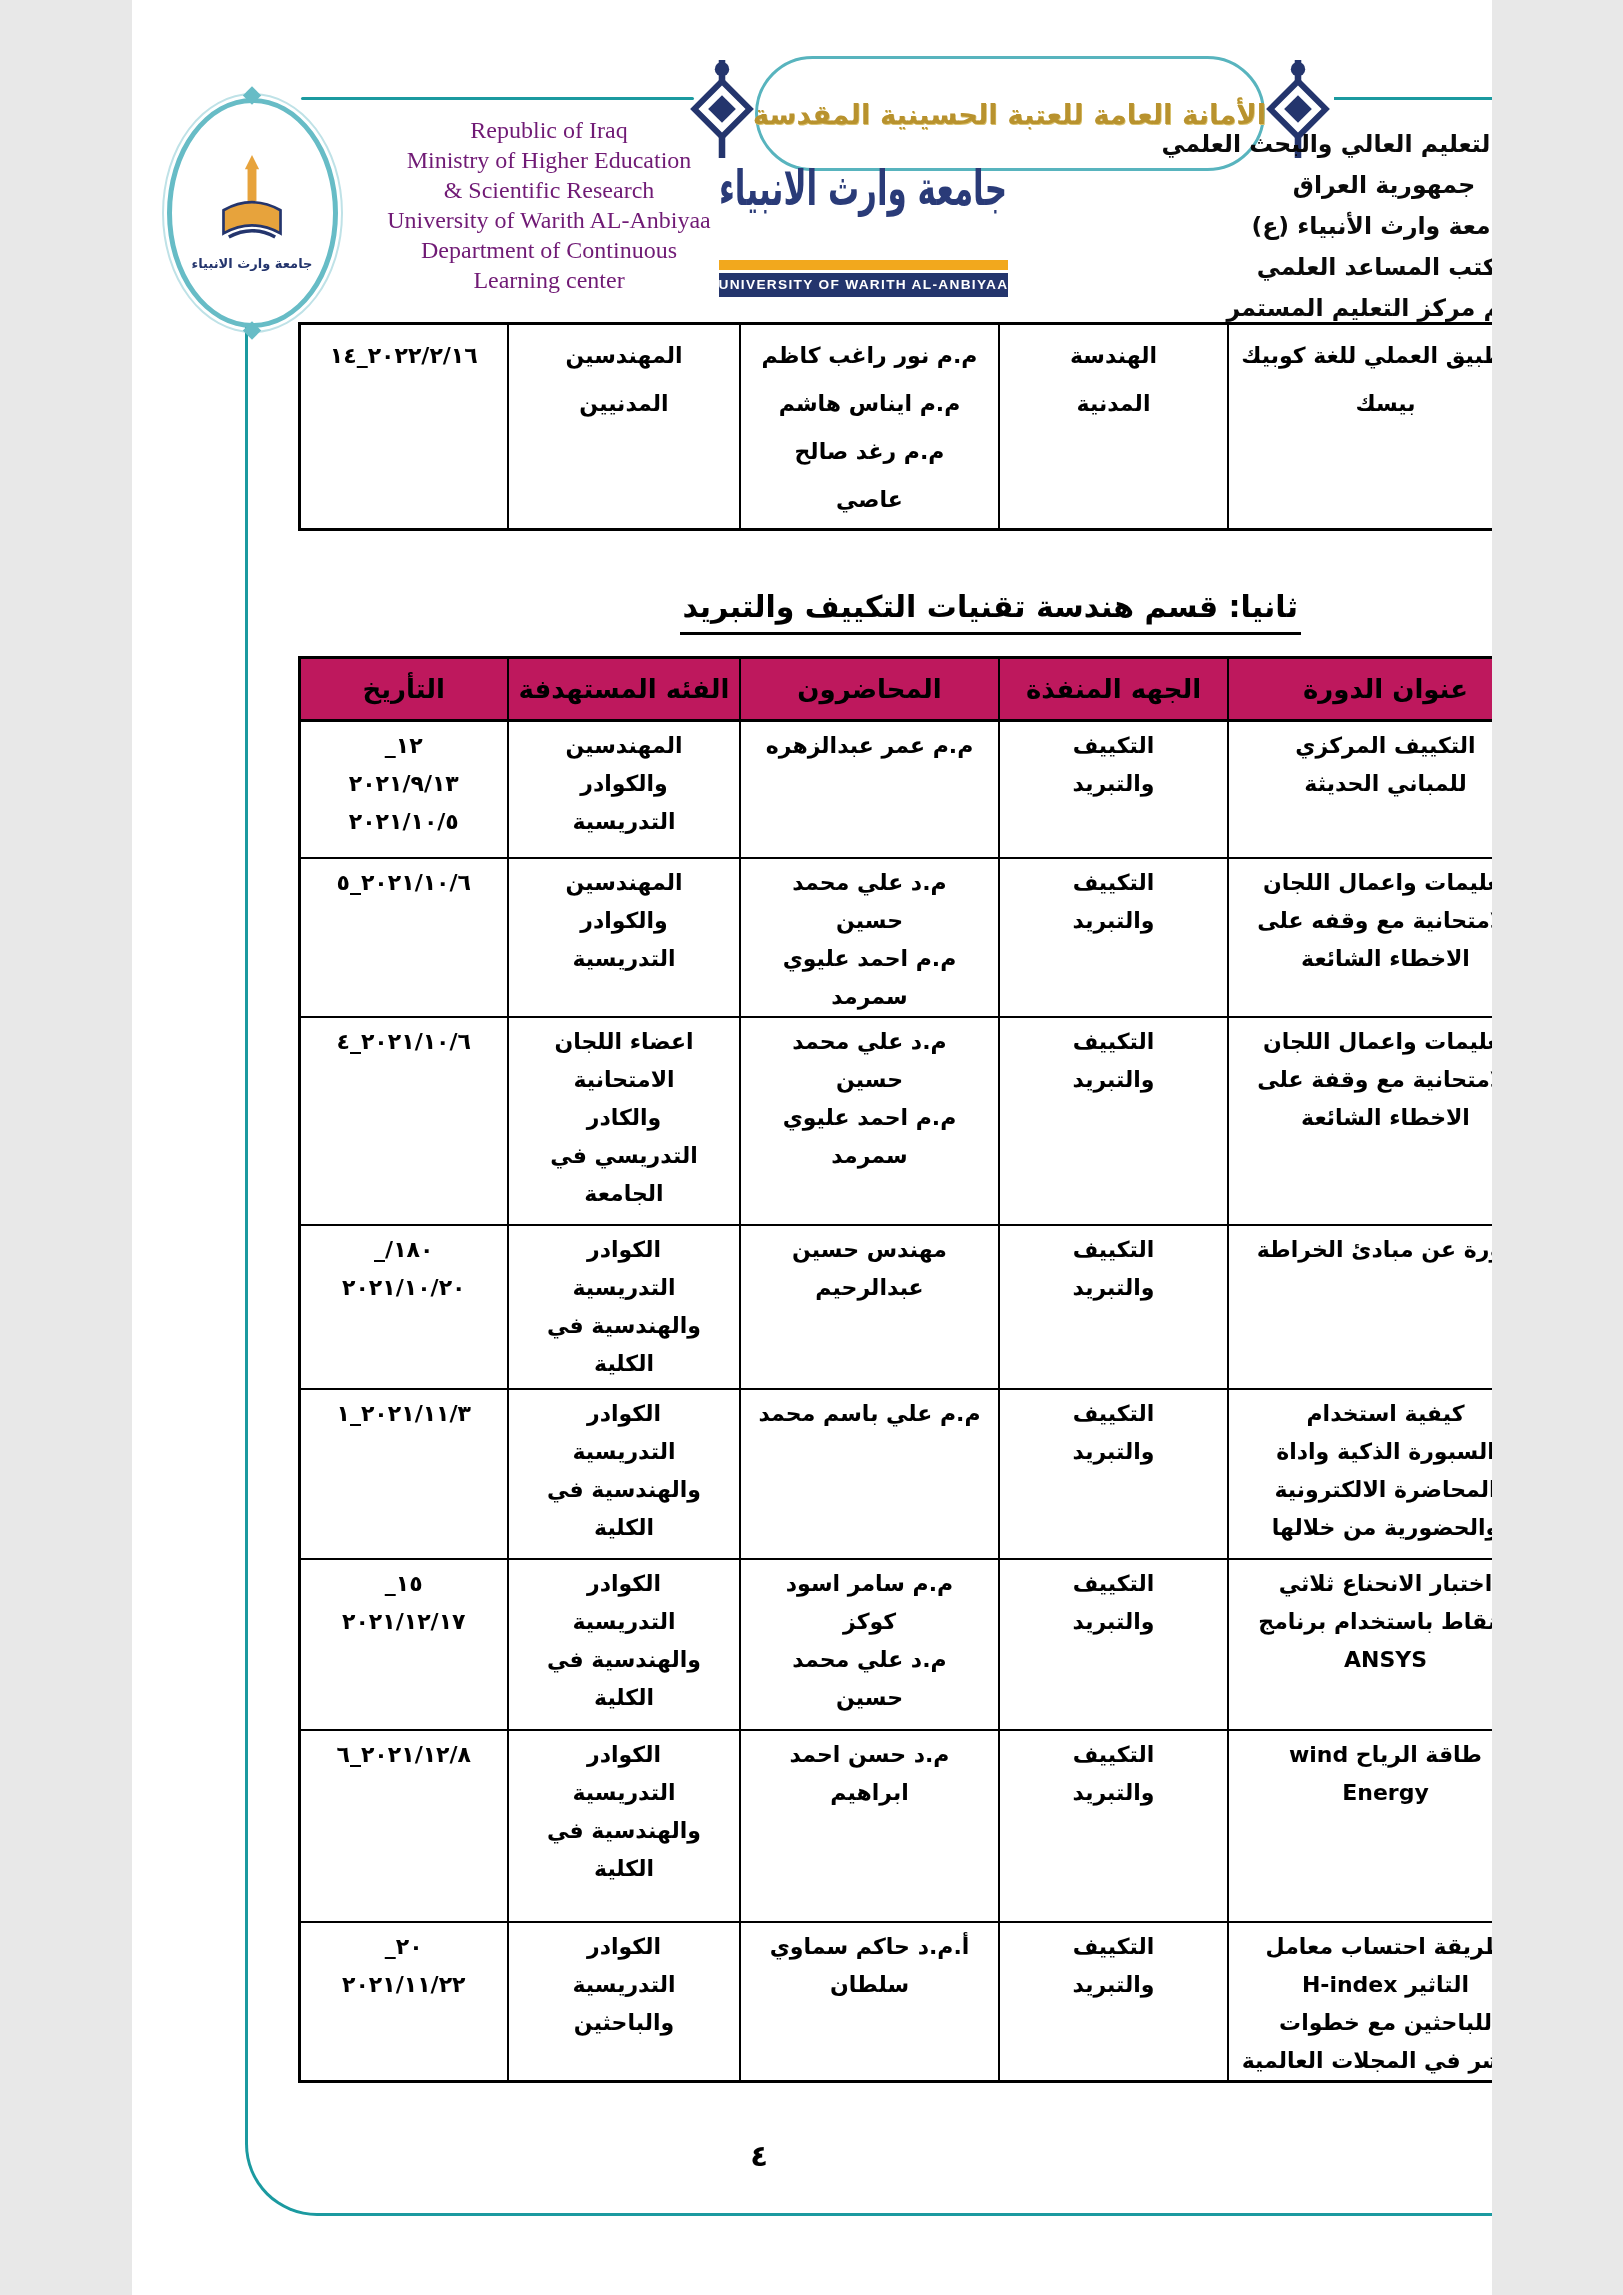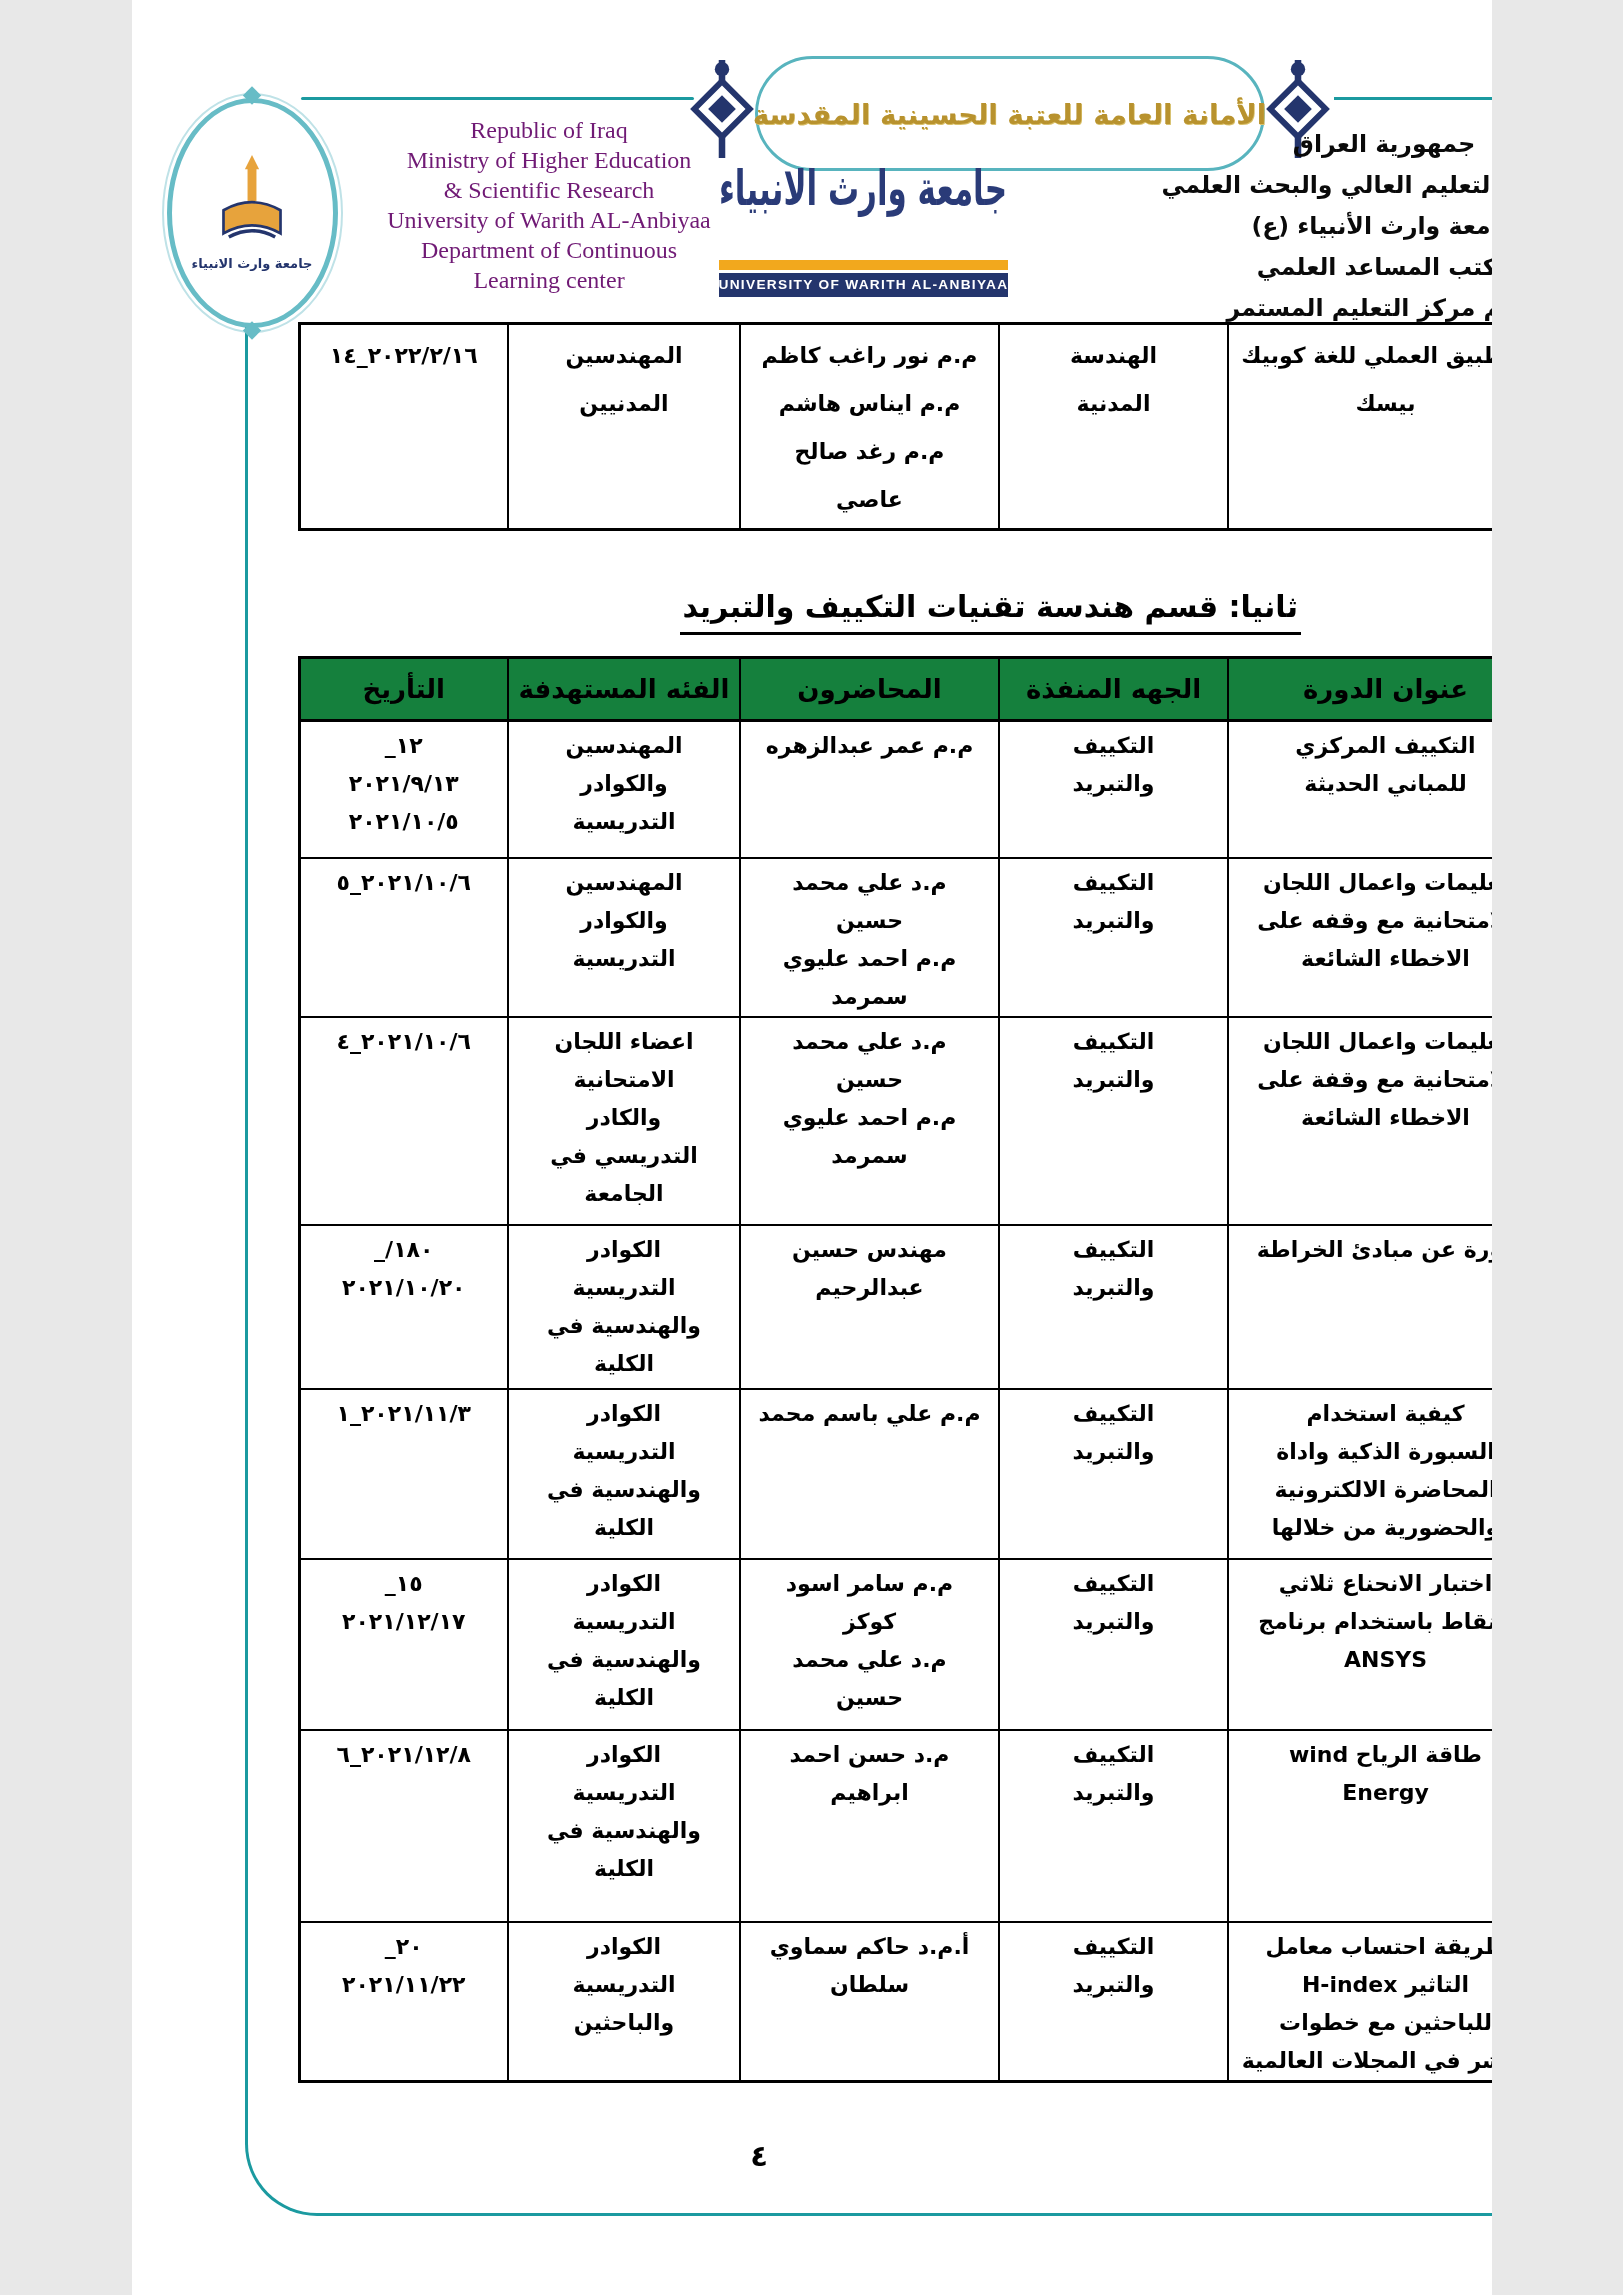--- a/index.html
+++ b/index.html
@@ -78,21 +78,21 @@
   
   table.doc-table {
     position:absolute; left:166px; width:1323px; direction:rtl;
     border-collapse:collapse; table-layout:fixed; background:#fff;
   }
   table.top-table  { top:322px; }
   table.main-table { top:656px; }
   .doc-table td, .doc-table th { border:2.6px solid #000; vertical-align:top; overflow:hidden; }
   .doc-table { border:3.3px solid #000; }
   .doc-table th {
-    background:#15803d; font-size:26px; font-weight:bold; text-align:center;
+    background:#be185d; font-size:26px; font-weight:bold; text-align:center;
     height:63px; vertical-align:middle; border-bottom:3.9px solid #000;
   }
   .doc-table td {
     font-size:22px; font-weight:bold; text-align:center; padding-top:5.2px;
     line-height:38px;
   }
   table.top-table td { line-height:48px; padding-top:6.5px; }
   .doc-table td.col-num { background:#b9dcec; }
   .doc-table td div { white-space:nowrap; }
   
@@ -161,22 +161,22 @@
 
   <div class="eng-block">
       <div>Republic of Iraq</div>
       <div>Ministry of  Higher Education</div>
       <div>&amp; Scientific Research</div>
       <div>University of  Warith AL-Anbiyaa</div>
       <div>Department of Continuous</div>
       <div>Learning center</div>
     </div>
   <div class="ar-block">
+      <div>وزارة التعليم العالي والبحث العلمي</div>
       <div>جمهورية العراق</div>
-      <div>وزارة التعليم العالي والبحث العلمي</div>
       <div>جامعة وارث الأنبياء (ع)</div>
       <div>مكتب المساعد العلمي</div>
       <div>قسم مركز التعليم المستمر</div>
     </div>
 
   <table class="doc-table top-table">
     <colgroup>
       <col style="width:79px">
         <col style="width:315px">
         <col style="width:229px">

